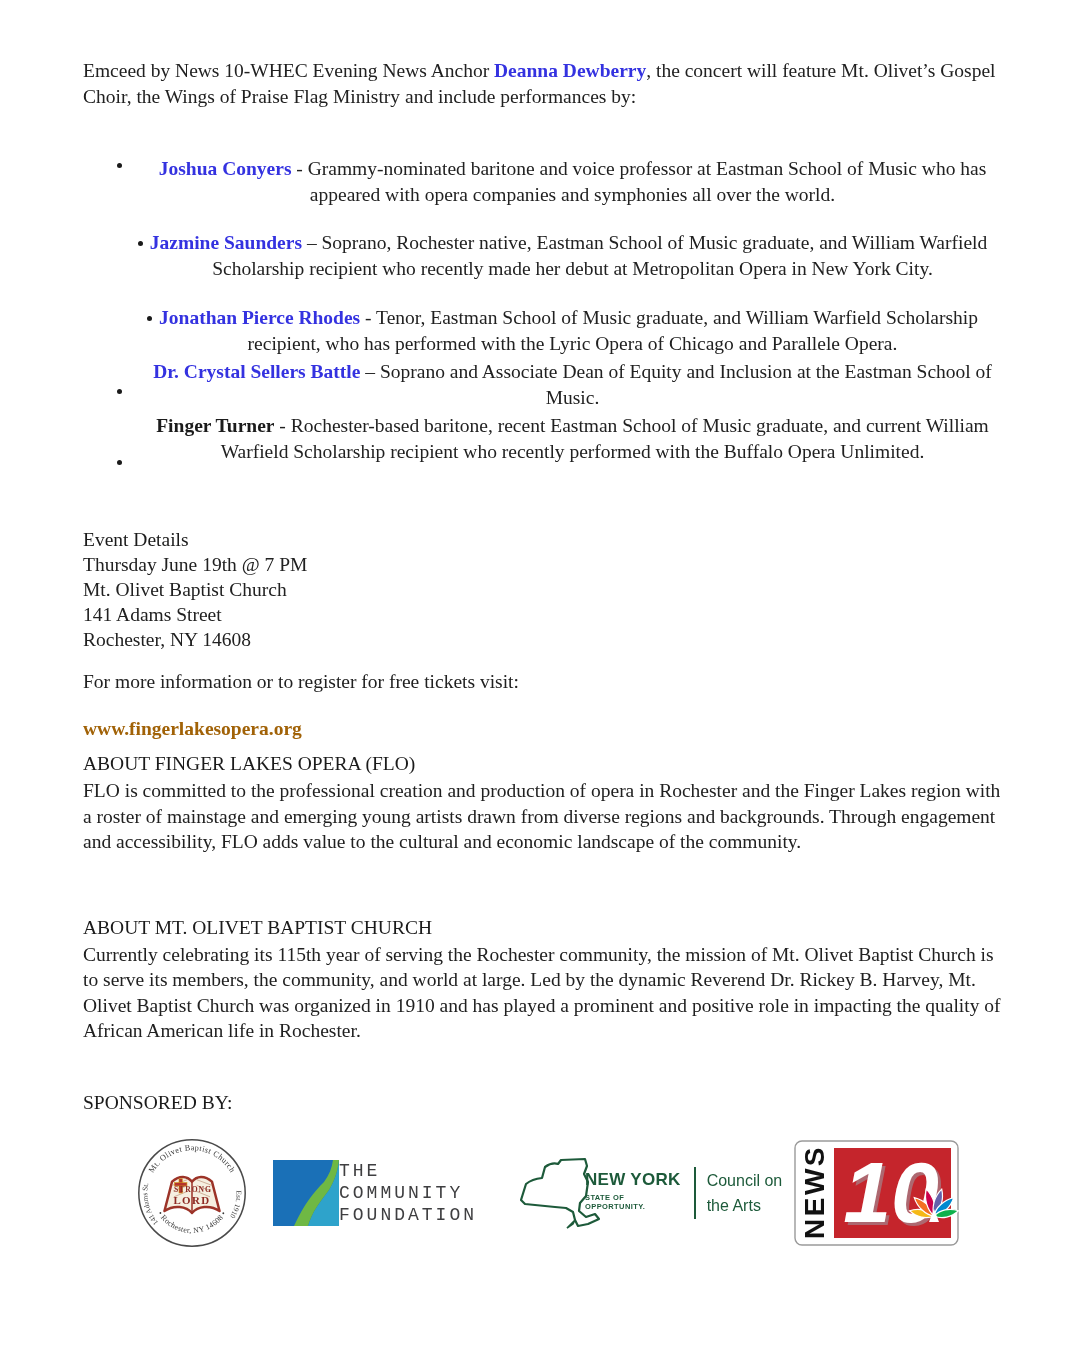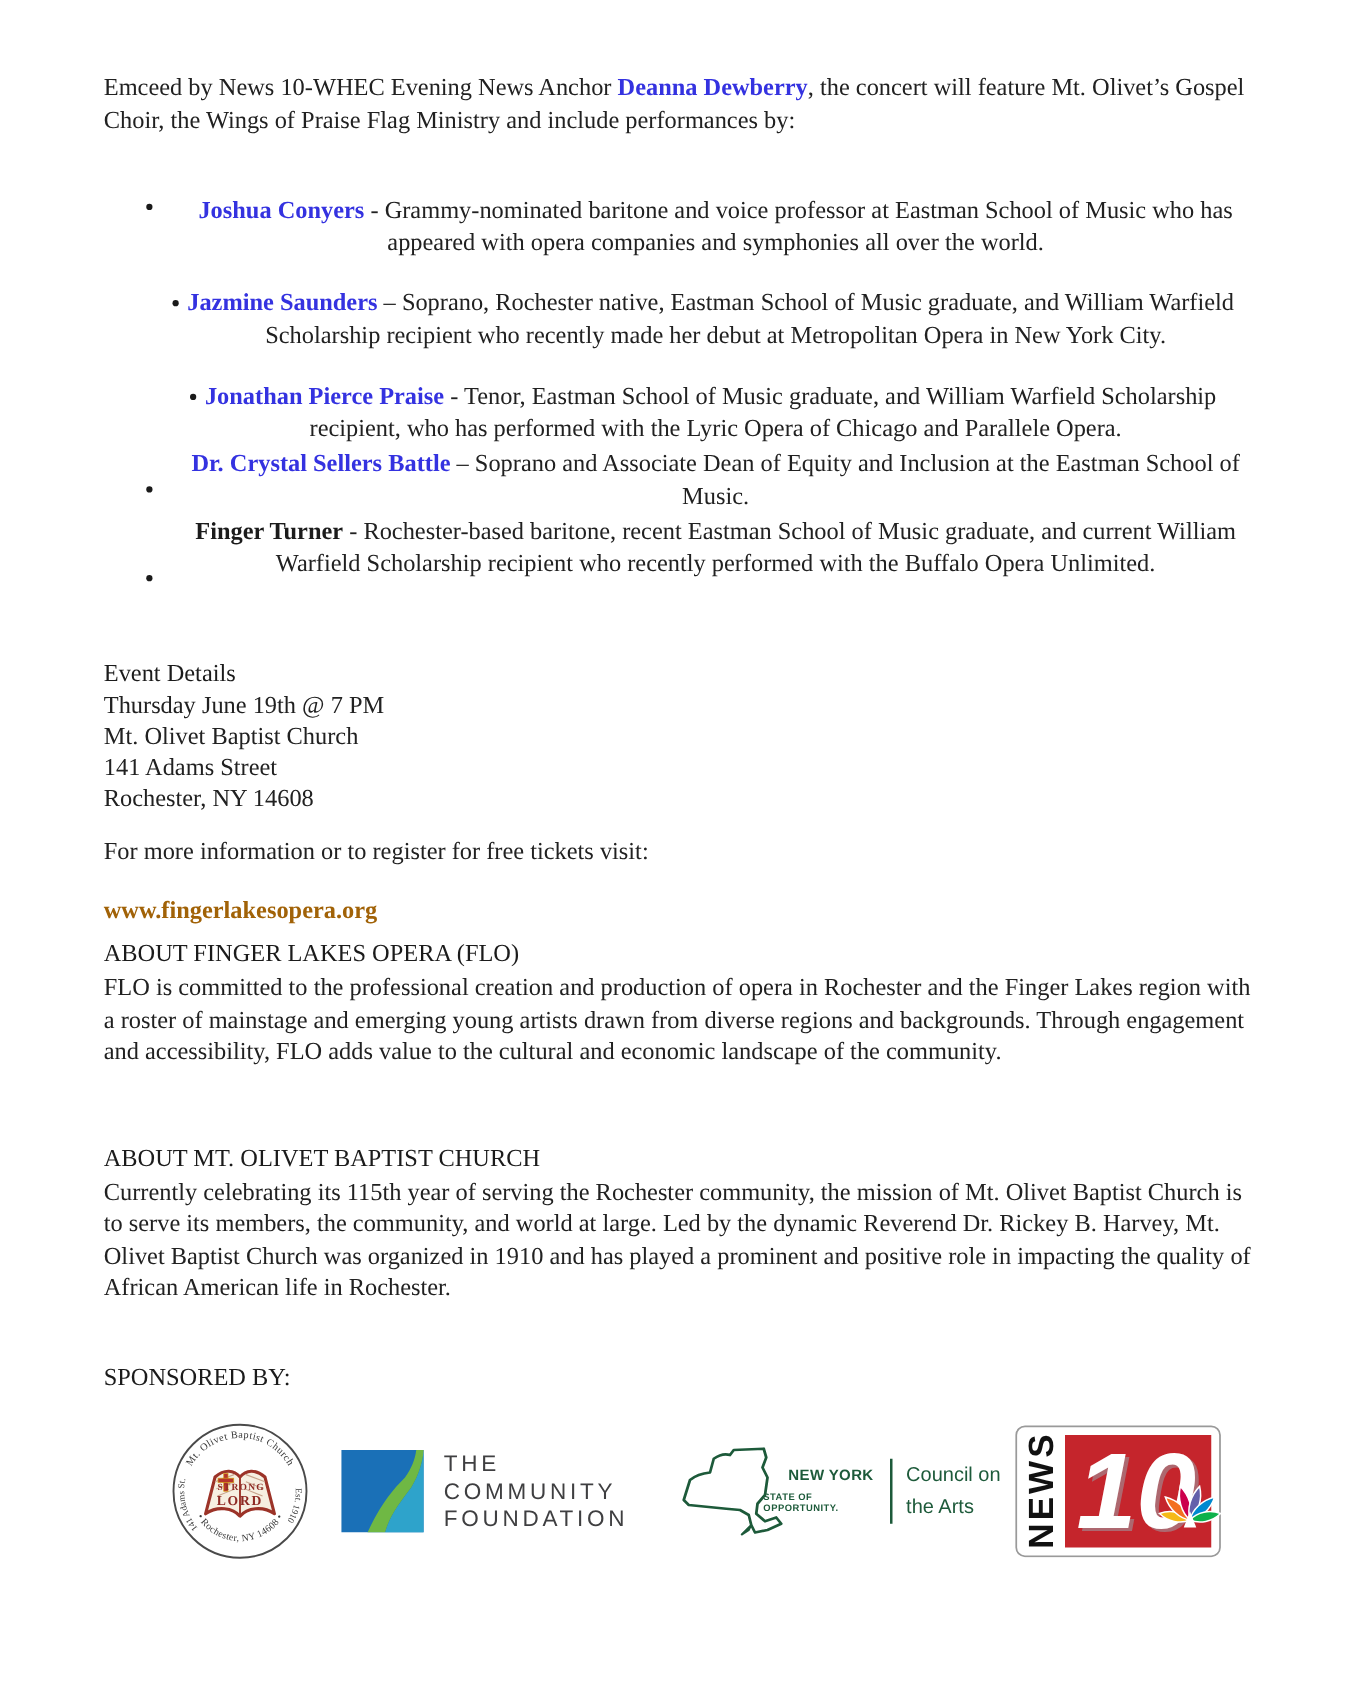--- a/index.html
+++ b/index.html
@@ -31,27 +31,27 @@
   .website{margin-top:21px;font-weight:bold;color:#a16207;}
   .about{margin-top:9px;}
   .about.second{margin-top:60px;}
   .about-body{margin:1px 0 0;max-width:940px;line-height:25.5px;}
   .sponsored-h{margin-top:46px;}
 
   
   .sponsors{display:flex;align-items:center;margin-top:12px;height:130px;}
   .logo-seal{margin-left:52px;width:114px;height:114px;flex:none;}
   .logo-cf{margin-left:24px;display:flex;align-items:center;flex:none;}
-  .cf-text{margin-left:16px;font-family:Liberation Sans, sans-serif;color:#3f3f41;
+  .cf-text{font-family:Liberation Mono, monospace;color:#3f3f41;
            font-size:18px;letter-spacing:3px;line-height:22px;}
   .logo-nysca{margin-left:38px;display:flex;align-items:center;flex:none;color:#1d5a3a;
               font-family:"Liberation Sans","DejaVu Sans",sans-serif;}
   .nysca-left{display:flex;align-items:center;position:relative;}
   .nysca-textcol{margin-left:-26px;margin-top:-8px;}
-  .nysca-brand{font-weight:bold;font-size:12px;letter-spacing:.3px;margin-left:20px;}
+  .nysca-brand{font-weight:bold;font-size:17px;letter-spacing:.3px;}
   .nysca-sub{font-weight:bold;font-size:7.5px;letter-spacing:.4px;line-height:9px;}
   .nysca-divider{width:2px;background:#1d5a3a;height:52px;margin:0 11px 0 13px;}
   .nysca-right{font-weight:normal;font-size:16px;line-height:25px;}
   .logo-news10{margin-left:12px;flex:none;}
 </style>
 </head>
 <body>
 
 <div class="page">
 
@@ -62,21 +62,21 @@
     <div class="perf p0">
       <span class="dot"></span>
       <a class="link">Joshua Conyers</a><span> - </span><span>Grammy-nominated baritone and voice professor at Eastman School of Music who has appeared with opera companies and symphonies all over the world.</span>
     </div>
 
     <div class="perf p1">
       <span class="dot inline"></span><a class="link">Jazmine Saunders</a><span> – </span><span>Soprano, Rochester native, Eastman School of Music graduate, and William Warfield Scholarship recipient who recently made her debut at Metropolitan Opera in New York City.</span>
     </div>
 
     <div class="perf p2">
-      <span class="dot inline"></span><a class="link">Jonathan Pierce Praise</a><span> - </span><span>Tenor, Eastman School of Music graduate, and William Warfield Scholarship recipient, who has performed with the Lyric Opera of Chicago and Parallele Opera.</span>
+      <span class="dot inline"></span><a class="link">Jonathan Pierce Rhodes</a><span> - </span><span>Tenor, Eastman School of Music graduate, and William Warfield Scholarship recipient, who has performed with the Lyric Opera of Chicago and Parallele Opera.</span>
     </div>
 
     <div class="perf p3">
       <span class="dot"></span>
       <a class="link">Dr. Crystal Sellers Battle</a><span> – </span><span>Soprano and Associate Dean of Equity and Inclusion at the Eastman School of Music.</span>
     </div>
 
     <div class="perf p4">
       <span class="dot"></span>
       <span class="bold-black">Finger Turner</span><span> - </span><span>Rochester-based baritone, recent Eastman School of Music graduate, and current William Warfield Scholarship recipient who recently performed with the Buffalo Opera Unlimited.</span>

